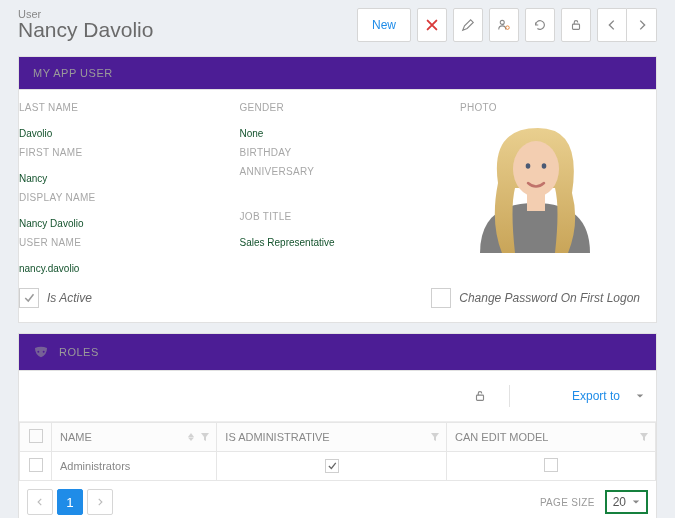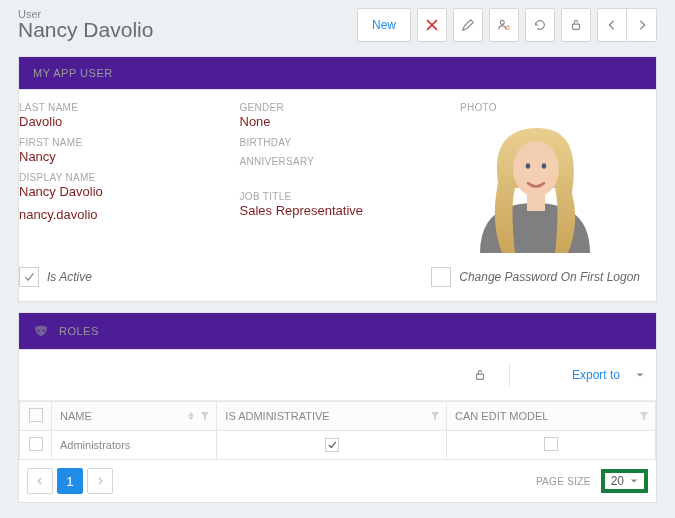--- a/index.html
+++ b/index.html
@@ -53,21 +53,21 @@
     display:flex;
     align-items:center;
     gap:10px;
   }
   .panel-body { padding: 12px 16px 14px 0; }
   .form-cols { display: flex; gap: 10px; }
   .col { flex: 1; }
   .col.photo { flex: 0 0 180px; }
   .field { margin-bottom: 8px; }
   .field-label { font-size: 10px; color: #a7a7a7; letter-spacing:0.3px; }
-  .field-value { font-size: 13px; color: #7f1d1d; margin-top: 1px; }
+  .field-value { font-size: 10px; color: #14532d; margin-top: 15px; }
   .checkbox-row { display:flex; gap:40px; margin-top:6px;font-style:italic; }
   .checkbox {
     width:20px; height:20px; border:1px solid #cfcfcf; display:inline-flex;
     align-items:center; justify-content:center; vertical-align:middle; margin-right:8px;
     color:#888;
   }
   .check-item { display:flex; align-items:center; font-size:12px; color:#666;}
   .photo-img {
     width:150px; height:140px; display:flex; align-items:flex-end; justify-content:center;
   }
@@ -88,21 +88,21 @@
   .colcheck { width:32px; text-align:center !important;}
   .cell-center { text-align:center !important; }
   .pager {
     display:flex; align-items:center; padding:8px 8px; gap:4px;
   }
   .pager .btn { height:26px; min-width:26px; }
   .page-active { background:#1f8ce8; color:#fff; border-color:#1f8ce8; }
   .pager-spacer { flex:1; }
   .page-size-label { font-size:10px; color:#9a9a9a; letter-spacing:0.3px; margin-right:6px;padding-left:47px;}
   .page-size-select {
-    border:4px solid #15803d; background:#fff; height:24px; display:inline-flex; align-items:center;
+    border:2px solid #15803d; background:#fff; height:24px; display:inline-flex; align-items:center;
     padding:0 6px; font-size:12px; color:#555; gap:6px; cursor:pointer;
   }
   .small-check {
     width:14px; height:14px; border:1px solid #cfcfcf; display:inline-flex;
     align-items:center; justify-content:center; color:#666;
   }
   .mask-icon{ width:16px; height:16px; opacity:0.55;}
 </style>
 </head>
 <body>
@@ -179,20 +179,21 @@
         </div>
         <div class="field">
           <div class="field-label">FIRST NAME</div>
           <div class="field-value">Nancy</div>
         </div>
         <div class="field">
           <div class="field-label">DISPLAY NAME</div>
           <div class="field-value">Nancy Davolio</div>
         </div>
         <div class="field">
+          <div class="field-label">USER NAME</div>
           <div class="field-value">nancy.davolio</div>
         </div>
       </div>
       <div class="col">
         <div class="field">
           <div class="field-label">GENDER</div>
           <div class="field-value">None</div>
         </div>
         <div class="field">
           <div class="field-label">BIRTHDAY</div>

